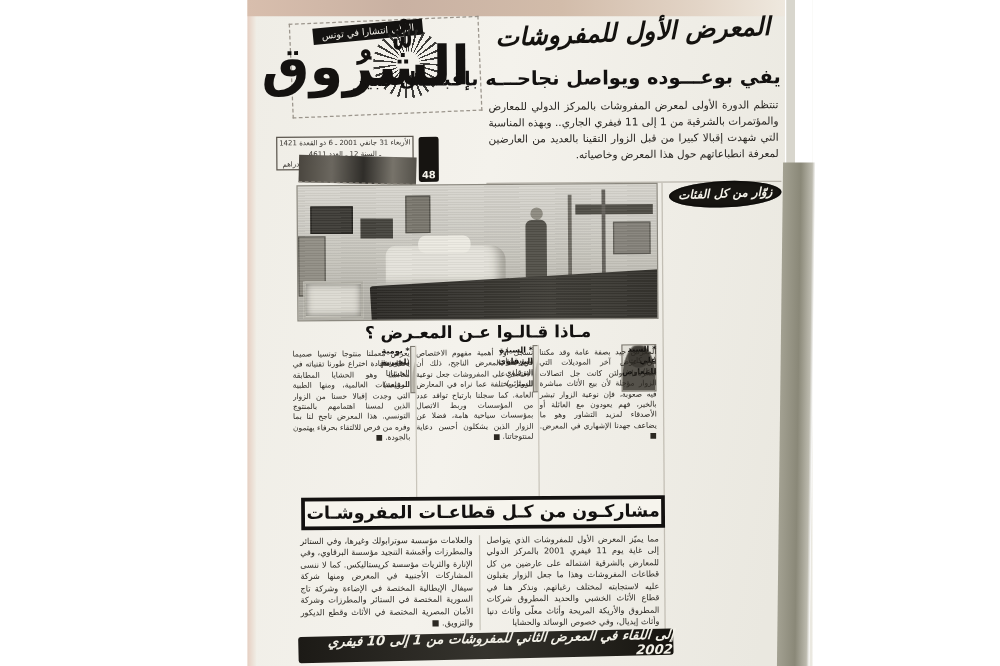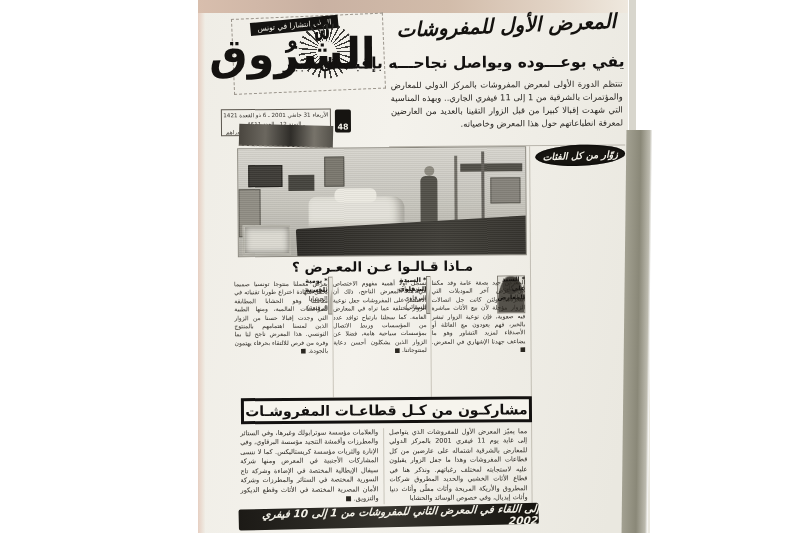--- a/index.html
+++ b/index.html
@@ -35,21 +35,21 @@
   .sunburst { left:92px; top:-8px; width:56px; height:56px; border-radius:50%; opacity:.9;
               background:radial-gradient(circle at 50% 50%, #f2f0e9 0 9px, rgba(242,240,233,0) 10px),
                          repeating-conic-gradient(#2b2a27 0deg 4deg, rgba(0,0,0,0) 4deg 13deg); }
   .logo-text { right:2px; top:0; width:100%; text-align:left; font-size:43px; font-weight:bold;
                line-height:1.1; letter-spacing:-1px; color:#141210; direction:rtl; text-align:center; }
   .subtitle { left:22px; top:76px; width:122px; background:#141311; color:#f4f2ea;
               font-size:10px; font-weight:bold; text-align:center; padding:2px 0; letter-spacing:1px; }
   .dateline { left:16px; top:93px; width:110px; height:27px; border:1px solid #5c574f;
               font-size:5.6px; line-height:1.55; text-align:center; color:#33302b; padding-top:1px;
               direction:rtl; overflow:hidden; }
-  .badge48 { left:130px; top:94px; width:16px; height:23px; background:#161411; color:#f3f1e9;
+  .badge48 { left:130px; top:94px; width:16px; height:36px; background:#161411; color:#f3f1e9;
              font-size:8px; font-weight:bold; display:flex; align-items:flex-end;
              justify-content:center; border-radius:2px; padding-bottom:1px; }
   .torn-strip { left:34px; top:109px; width:94px; height:22px; transform:rotate(1.8deg);
                 background:linear-gradient(90deg,#4a463f,#6b675f 28%,#2f2d29 55%,#77736a 80%,#54514a);
                 border-bottom:1px dashed #8a857c; }
 
   
   .lead { left:184px; top:0; width:236px; height:134px; direction:rtl; }
   .kicker { left:0; top:1px; width:100%; font-size:20px; font-weight:bold; font-style:italic;
             text-align:center; transform:rotate(-2deg); color:#14120f; }

